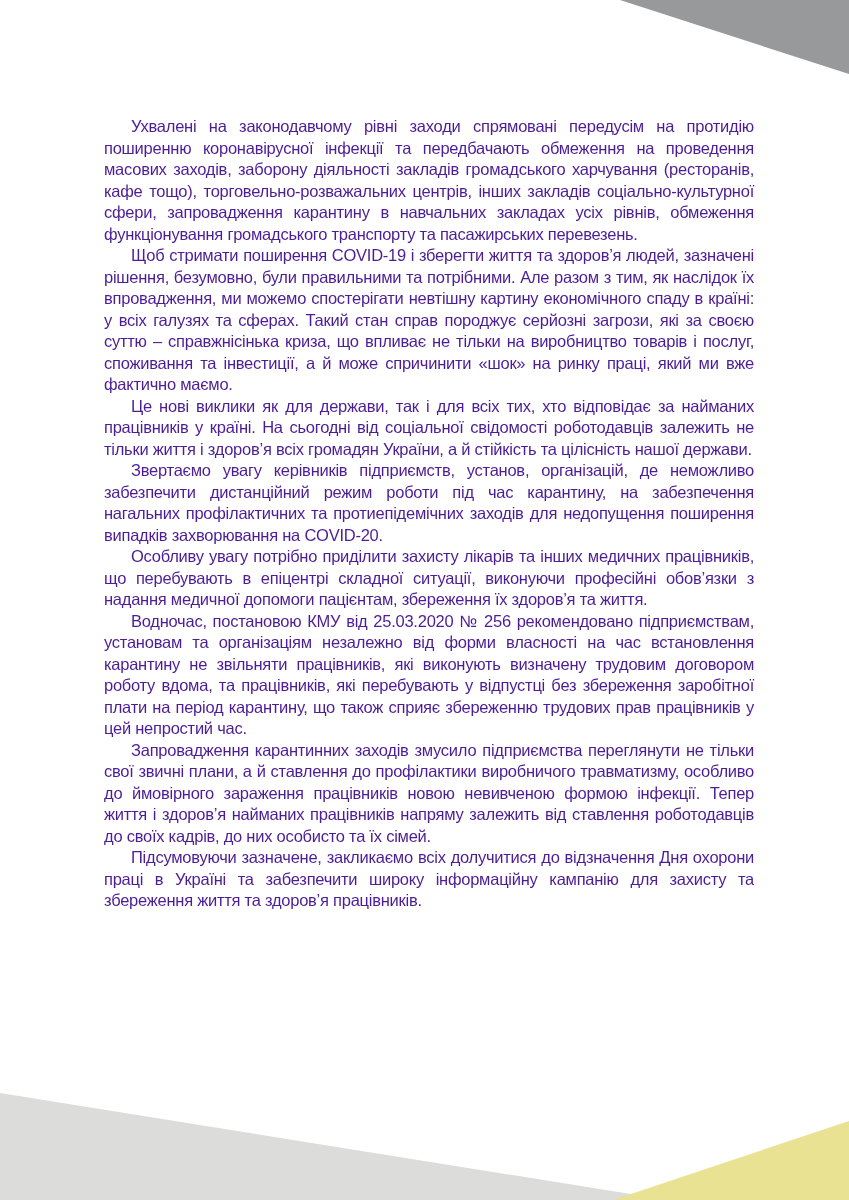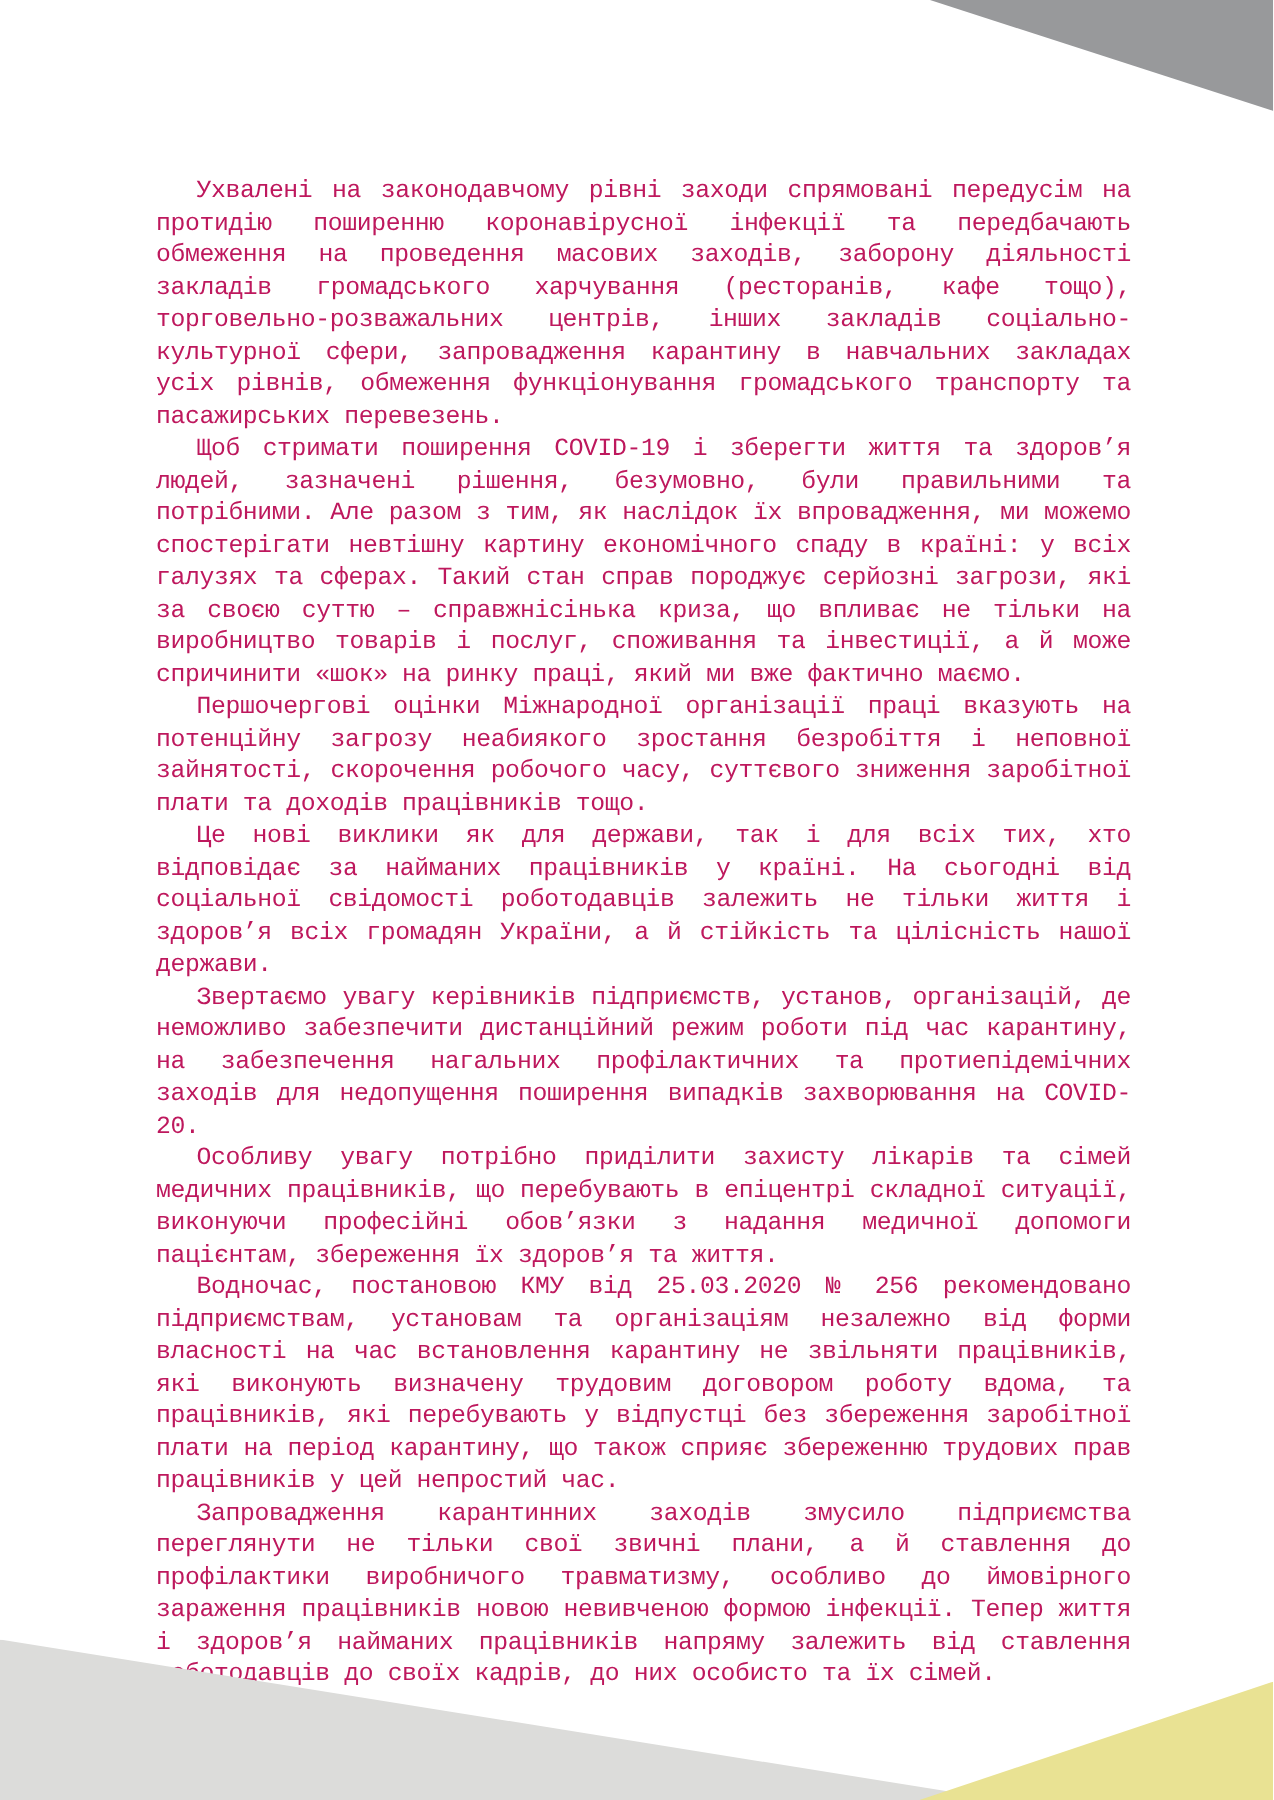--- a/index.html
+++ b/index.html
@@ -34,48 +34,47 @@
     width: 236px; height: 79px;
     background: #e9e293;
     clip-path: polygon(100% 0, 100% 100%, 0 100%);
   }
   
   .text-block {
     position: absolute;
     left: 104px;
     top: 116px;
     width: 650px;
-    color: #be185d;
+    color: #4c1d95;
     font-size: 16.5px;
     line-height: 21.5px;
     text-align: justify;
     letter-spacing: -0.25px;
-    font-family: Liberation Mono, monospace;
   }
   .text-block p {
     margin: 0;
     padding: 0;
     text-indent: 27px;
   }
 </style>
 </head>
 <body>
 
 <div class="page">
 
   <div class="tri tri-top-right"></div>
 
   <div class="text-block">
     <p>Ухвалені на законодавчому рівні заходи спрямовані передусім на протидію поширенню коронавірусної інфекції та передбачають обмеження на проведення масових заходів, заборону діяльності закладів громадського харчування (ресторанів, кафе тощо), торговельно-розважальних центрів, інших закладів соціально-культурної сфери, запровадження карантину в навчальних закладах усіх рівнів, обмеження функціонування громадського транспорту та пасажирських перевезень.</p>
     <p>Щоб стримати поширення COVID-19 і зберегти життя та здоров’я людей, зазначені рішення, безумовно, були правильними та потрібними. Але разом з тим, як наслідок їх впровадження, ми можемо спостерігати невтішну картину економічного спаду в країні: у всіх галузях та сферах. Такий стан справ породжує серйозні загрози, які за своєю суттю – справжнісінька криза, що впливає не тільки на виробництво товарів і послуг, споживання та інвестиції, а й може спричинити «шок» на ринку праці, який ми вже фактично маємо.</p>
-    <p>Першочергові оцінки Міжнародної організації праці вказують на потенційну загрозу неабиякого зростання безробіття і неповної зайнятості, скорочення робочого часу, суттєвого зниження заробітної плати та доходів працівників тощо.</p>
     <p>Це нові виклики як для держави, так і для всіх тих, хто відповідає за найманих працівників у країні. На сьогодні від соціальної свідомості роботодавців залежить не тільки життя і здоров’я всіх громадян України, а й стійкість та цілісність нашої держави.</p>
     <p>Звертаємо увагу керівників підприємств, установ, організацій, де неможливо забезпечити дистанційний режим роботи під час карантину, на забезпечення нагальних профілактичних та протиепідемічних заходів для недопущення поширення випадків захворювання на COVID-20.</p>
-    <p>Особливу увагу потрібно приділити захисту лікарів та сімей медичних працівників, що перебувають в епіцентрі складної ситуації, виконуючи професійні обов’язки з надання медичної допомоги пацієнтам, збереження їх здоров’я та життя.</p>
+    <p>Особливу увагу потрібно приділити захисту лікарів та інших медичних працівників, що перебувають в епіцентрі складної ситуації, виконуючи професійні обов’язки з надання медичної допомоги пацієнтам, збереження їх здоров’я та життя.</p>
     <p>Водночас, постановою КМУ від 25.03.2020 № 256 рекомендовано підприємствам, установам та організаціям незалежно від форми власності на час встановлення карантину не звільняти працівників, які виконують визначену трудовим договором роботу вдома, та працівників, які перебувають у відпустці без збереження заробітної плати на період карантину, що також сприяє збереженню трудових прав працівників у цей непростий час.</p>
     <p>Запровадження карантинних заходів змусило підприємства переглянути не тільки свої звичні плани, а й ставлення до профілактики виробничого травматизму, особливо до ймовірного зараження працівників новою невивченою формою інфекції. Тепер життя і здоров’я найманих працівників напряму залежить від ставлення роботодавців до своїх кадрів, до них особисто та їх сімей.</p>
+    <p>Підсумовуючи зазначене, закликаємо всіх долучитися до відзначення Дня охорони праці в Україні та забезпечити широку інформаційну кампанію для захисту та збереження життя та здоров’я працівників.</p>
   </div>
 
   <div class="tri tri-bottom-left"></div>
 
   <div class="tri tri-bottom-right"></div>
 
 </div>
 
 </body></html>

